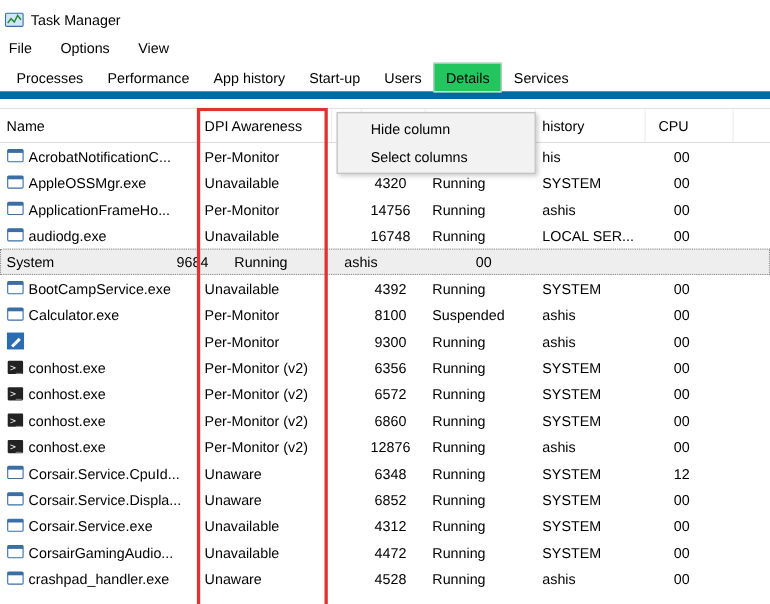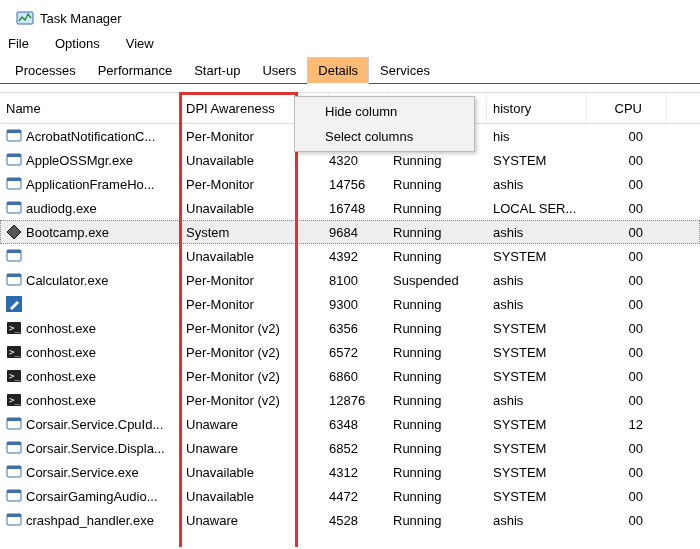--- a/index.html
+++ b/index.html
@@ -10,21 +10,21 @@
     background: #fff;
     color: #000;
     width: 700px;
     height: 549px;
     overflow: hidden;
   }
   .titlebar {
     display: flex;
     align-items: center;
     height: 28px;
-    padding: 4px 16px 2px;
+    padding: 4px 4px 2px;
   }
   .titlebar .app-icon {
     width: 18px;
     height: 18px;
     margin-right: 6px;
     display: flex;
     align-items: center;
     justify-content: center;
   }
   .titlebar .title-text {
@@ -35,34 +35,34 @@
     gap: 26px;
     padding: 2px 8px 6px;
     font-size: 13px;
   }
   .menubar span {
     cursor: default;
   }
   .tabs {
     display: flex;
     padding: 0 4px;
-    border-bottom: 1px solid #0369a1;
+    border-bottom: 7px solid #0369a1;
     font-size: 13px;
   }
   .tab {
     padding: 5px 10px 5px;
     border: 1px solid transparent;
     border-bottom: none;
     cursor: default;
   }
   .tab.active {
     border: 1px solid #ccc;
     border-bottom: 1px solid #fff;
     margin-bottom: -1px;
-    background: #fdba74;
+    background: #22c55e;
     text-align: right;
   }
   .table-wrap {
     position: relative;
     margin-top: 8px;
     height: calc(549px - 28px - 28px - 28px - 10px);
     overflow: hidden;
   }
   .col {
     box-sizing: border-box;
@@ -84,24 +84,24 @@
   }
   .header-row .col {
     height: 100%;
     display: flex;
     align-items: center;
     border-right: 1px solid #eee;
   }
   .c-name  { width: 180px; flex: 0 0 180px; text-align: right; }
   .c-dpi   { width: 122px; flex: 0 0 122px; }
   .c-spacer{ width: 27px;  flex: 0 0 27px;  }
-  .c-pid   { width: 58px;  flex: 0 0 58px; text-align: left; padding-right: 6px; padding-left:0;}
+  .c-pid   { width: 58px;  flex: 0 0 58px; text-align: center; padding-right: 6px; padding-left:0;}
   .c-stat  { width: 100px; flex: 0 0 100px; }
   .c-user  { width: 100px; flex: 0 0 100px; }
-  .c-cpu   { width: 80px;  flex: 0 0 80px; text-align: right; padding-right: 24px; padding-left:0;}
+  .c-cpu   { width: 80px;  flex: 0 0 80px; text-align: right; padding-right: 40px; padding-left:0;}
   .header-row .c-pid, .header-row .c-cpu { justify-content: flex-end; }
   .row .icon-cell {
     width: 16px;
     height: 16px;
     margin-right: 4px;
     flex: 0 0 16px;
     display: inline-block;
   }
   .c-name .name-inner {
     display: flex;
@@ -124,21 +124,21 @@
     height: 486px;
     box-sizing: border-box;
   }
   .selected-row {
     outline: 1px dotted #888;
     outline-offset: -1px;
     background: #eee;
   }
   .context-menu {
     position: absolute;
-    left: 294px;
+    left: 306px;
     top: 4px;
     width: 175px;
     background: #f2f2f2;
     border: 1px solid #bbb;
     box-shadow: 2px 2px 4px rgba(0,0,0,0.2);
     padding: 2px;
     font-size: 13px;
   }
   .context-menu .menu-item {
     padding: 5px 20px 5px 28px;
@@ -161,20 +161,21 @@
 
 <div class="menubar">
   <span>File</span>
   <span>Options</span>
   <span>View</span>
 </div>
 
 <div class="tabs" id="tabs">
     <div class="tab">Processes</div>
     <div class="tab">Performance</div>
+    <div class="tab">App history</div>
     <div class="tab">Start-up</div>
     <div class="tab">Users</div>
     <div class="tab active">Details</div>
     <div class="tab">Services</div>
   </div>
 
 <div class="table-wrap">
 
   <div class="row header-row">
     <div class="col c-name">Name</div>
@@ -257,46 +258,37 @@
           </div>
         </div>
         <div class="col c-dpi">Unavailable</div>
         <div class="col c-spacer"></div>
         <div class="col c-pid">16748</div>
         <div class="col c-stat">Running</div>
         <div class="col c-user">LOCAL SER...</div>
         <div class="col c-cpu">00</div>
       </div>
       <div class="row selected-row">
-        <div class="col c-name">
-          <div class="name-inner">
-            <span class="icon-cell">
-              <svg width="16" height="16" viewBox="0 0 16 16">
-                <polygon points="8,1 15,8 8,15 1,8" fill="#555" stroke="#222"></polygon>
-              </svg>
-            </span>
-            <span class="name-text">Bootcamp.exe</span>
-          </div>
-        </div>
         <div class="col c-dpi">System</div>
         <div class="col c-spacer"></div>
         <div class="col c-pid">9684</div>
         <div class="col c-stat">Running</div>
         <div class="col c-user">ashis</div>
         <div class="col c-cpu">00</div>
       </div>
       <div class="row">
         <div class="col c-name">
           <div class="name-inner">
             <span class="icon-cell">
               <svg width="16" height="16" viewBox="0 0 16 16">
                 <rect x="1" y="2" width="14" height="11" rx="1" fill="#fff" stroke="#3a6ea5"></rect>
                 <rect x="1" y="2" width="14" height="3" fill="#3a6ea5"></rect>
               </svg>
             </span>
+            <span class="name-text">BootCampService.exe</span>
           </div>
         </div>
         <div class="col c-dpi">Unavailable</div>
         <div class="col c-spacer"></div>
         <div class="col c-pid">4392</div>
         <div class="col c-stat">Running</div>
         <div class="col c-user">SYSTEM</div>
         <div class="col c-cpu">00</div>
       </div>
       <div class="row">

